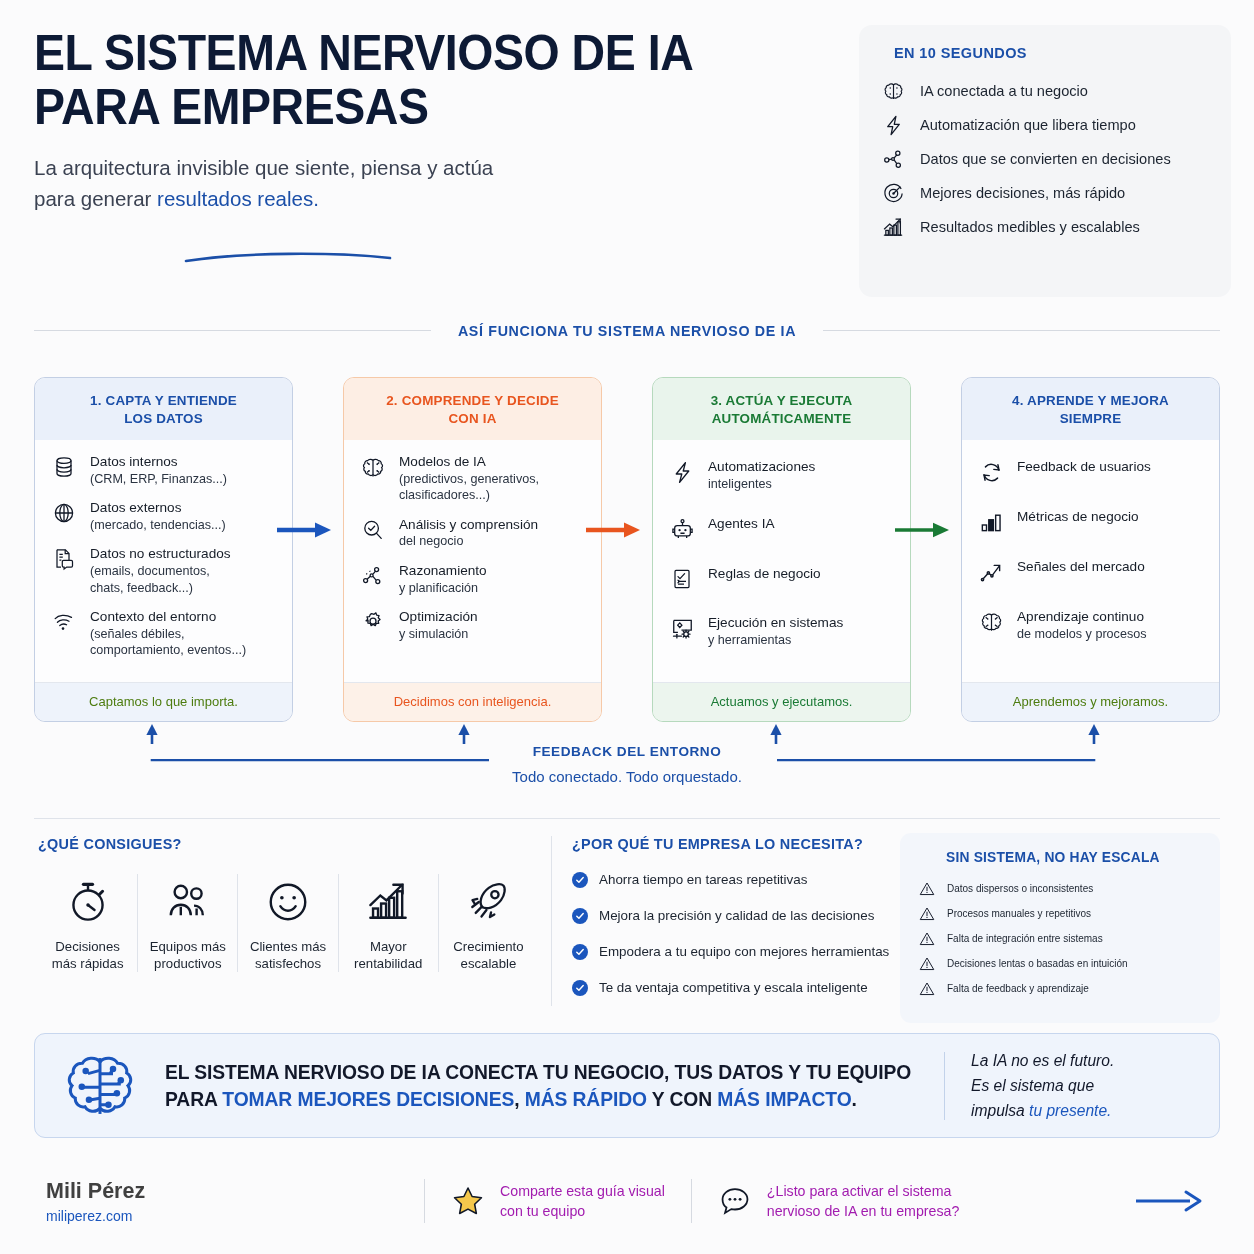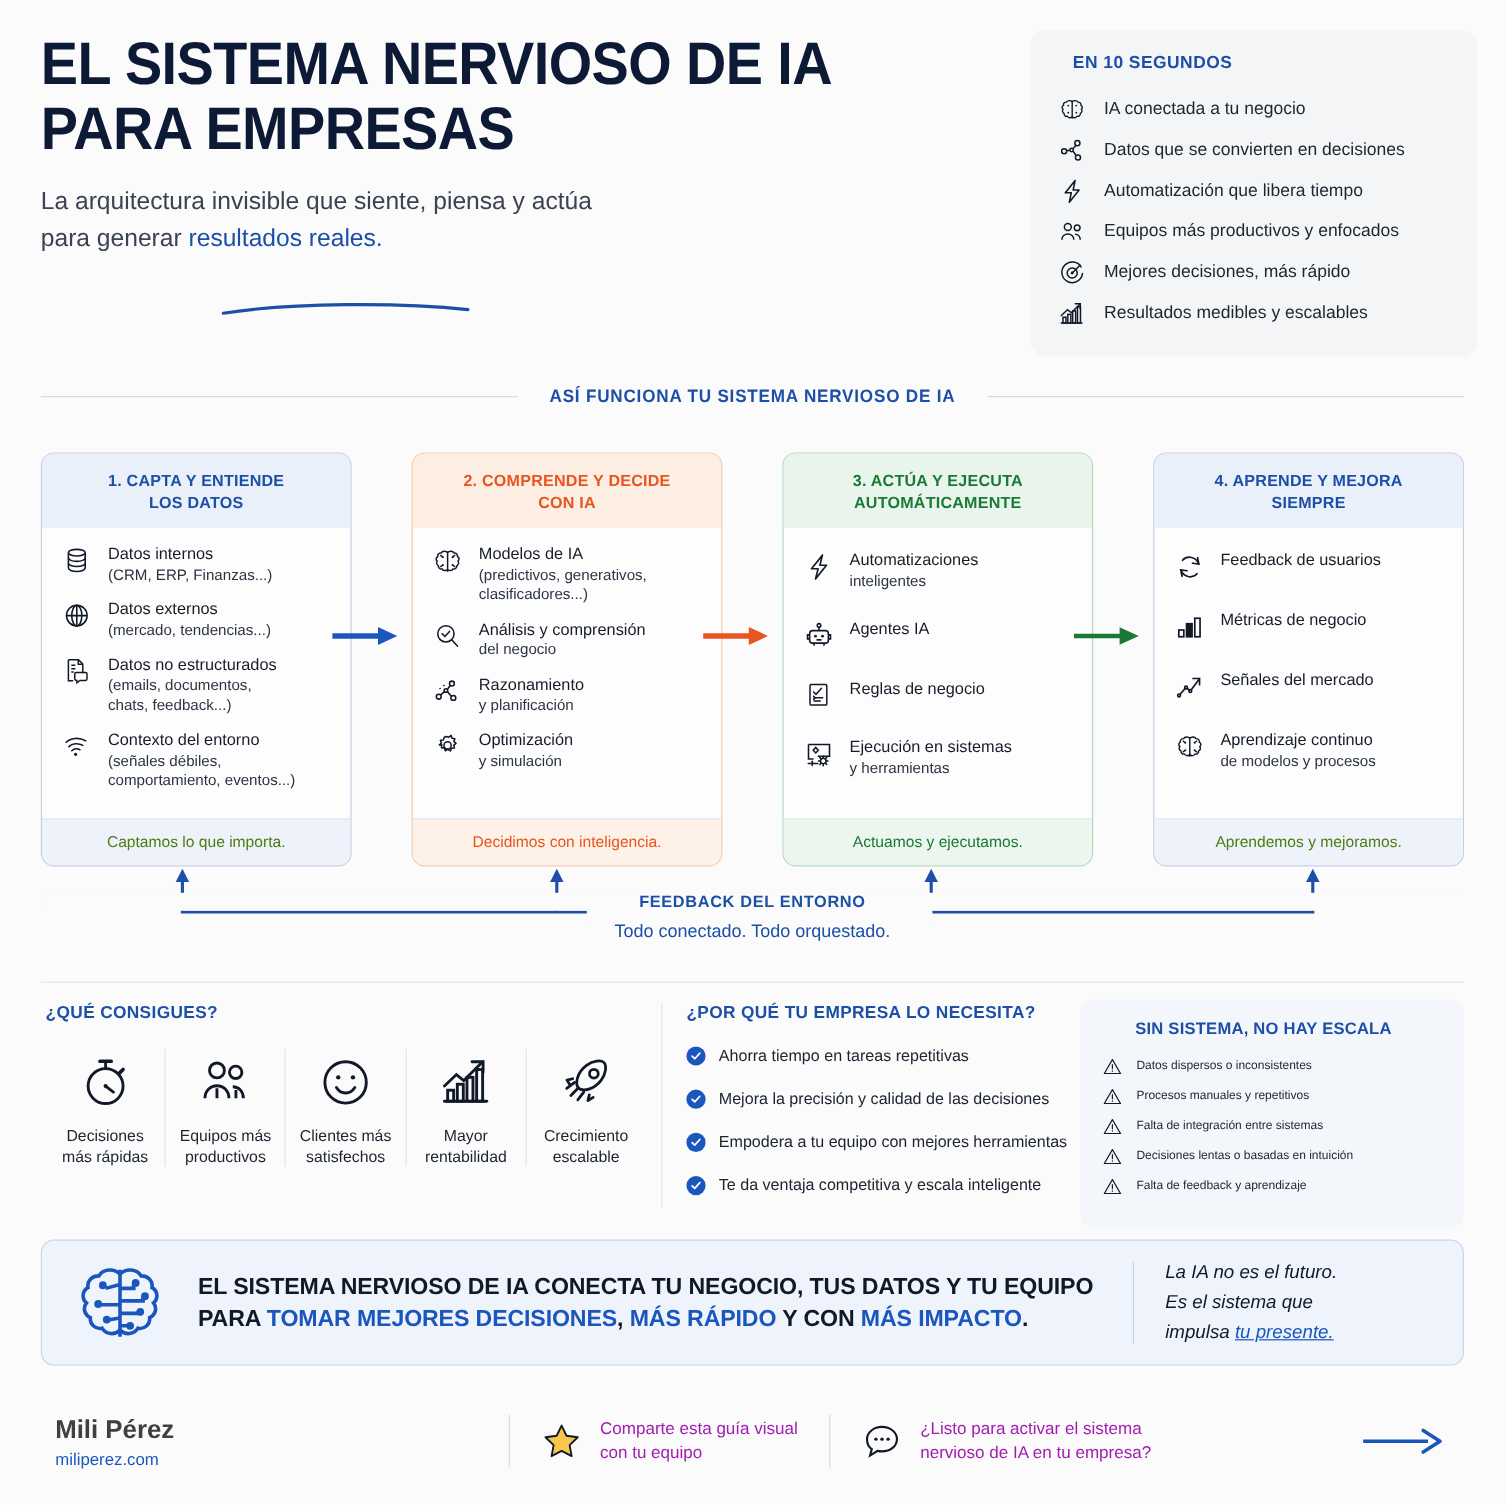--- a/index.html
+++ b/index.html
@@ -153,21 +153,21 @@
     flex: 1; font-size: 19.3px; line-height: 27px; font-weight: 700;
     color: #12182a; letter-spacing: -0.1px;
     font-family: "Liberation Sans Narrow", "Liberation Sans", sans-serif;
   }
   .banner .msg .b { color: #1b56bd; }
   .banner .vsep { width: 1px; height: 68px; background: #c2d2ea; margin: 0 26px 0 10px; }
   .banner .quote {
     flex: 0 0 248px; font-size: 15.6px; line-height: 25px; font-style: italic;
     color: #12182a; padding-right: 14px;
   }
-  .banner .quote .b { color: #1b56bd; text-decoration: underline; }
+  .banner .quote .b { color: #1b56bd; }
 
   
   .footer { position: absolute; left: 34px; top: 1168px; width: 1186px; height: 66px; display: flex; align-items: center; }
   .fbrand { flex: 0 0 390px; padding-left: 12px; }
   .fbrand .nm { font-size: 21.5px; font-weight: 700; color: #404040; }
   .fbrand .url { font-size: 14px; color: #1b56bd; margin-top: 4px; }
   .fsep { width: 1px; height: 44px; background: #d6dae1; }
   .fcell { display: flex; align-items: center; gap: 15px; padding: 0 26px; }
   .fcell .lbl { font-size: 14.2px; line-height: 20px; color: #a21caf; }
   .fcta { margin-left: auto; padding-right: 14px; }
@@ -203,51 +203,40 @@
           <circle cx="15.6" cy="8.3" r=".8" fill="#111827" stroke="none"></circle>
           <circle cx="8.6" cy="14.5" r=".8" fill="#111827" stroke="none"></circle>
           <circle cx="15.6" cy="14.5" r=".8" fill="#111827" stroke="none"></circle>
         </svg>
       </span>
       <span class="txt">IA conectada a tu negocio</span>
     </div>
 
     <div class="ten-row">
       <span class="ico">
+        <svg width="23" height="23" viewBox="0 0 24 24" fill="none" stroke="#111827" stroke-width="1.35" stroke-linejoin="round">
+          <path d="M14.5 2.5L6 13.2h5.2L9.5 21.5 18 10.8h-5.2z"></path>
+        </svg>
+      </span>
+      <span class="txt">Automatización que libera tiempo</span>
+    </div>
+
+    <div class="ten-row">
+      <span class="ico">
         <svg width="23" height="23" viewBox="0 0 24 24" fill="none" stroke="#111827" stroke-width="1.3">
           <circle cx="5" cy="12.5" r="2.2"></circle>
           <circle cx="16.5" cy="5.5" r="2.2"></circle>
           <circle cx="17" cy="18" r="2.2"></circle>
           <circle cx="11.5" cy="11.5" r="1.5"></circle>
           <path d="M7.1 12.1l3-0.4M12.7 10.3l2.7-3M12.8 12.6l2.6 3.7"></path>
         </svg>
       </span>
       <span class="txt">Datos que se convierten en decisiones</span>
     </div>
 
-    <div class="ten-row">
-      <span class="ico">
-        <svg width="23" height="23" viewBox="0 0 24 24" fill="none" stroke="#111827" stroke-width="1.35" stroke-linejoin="round">
-          <path d="M14.5 2.5L6 13.2h5.2L9.5 21.5 18 10.8h-5.2z"></path>
-        </svg>
-      </span>
-      <span class="txt">Automatización que libera tiempo</span>
-    </div>
-
-    <div class="ten-row">
-      <span class="ico">
-        <svg width="23" height="23" viewBox="0 0 24 24" fill="none" stroke="#111827" stroke-width="1.3">
-          <circle cx="8.2" cy="7.5" r="3"></circle>
-          <circle cx="16.3" cy="8.2" r="2.5"></circle>
-          <path d="M3 18.5c0-3 2.4-5 5.2-5s5.2 2 5.2 5"></path>
-          <path d="M14.6 13.8c2.3.1 4.4 1.9 4.4 4.7"></path>
-        </svg>
-      </span>
-      <span class="txt">Equipos más productivos y enfocados</span>
-    </div>
 
     <div class="ten-row">
       <span class="ico">
         <svg width="23" height="23" viewBox="0 0 24 24" fill="none" stroke="#111827" stroke-width="1.3">
           <path d="M20 7.2A9 9 0 1 0 21 12"></path>
           <circle cx="12" cy="12" r="4.4"></circle>
           <circle cx="12" cy="12" r="1.3" fill="#111827" stroke="none"></circle>
           <path d="M12 12l7.2-7.2"></path>
         </svg>
       </span>

